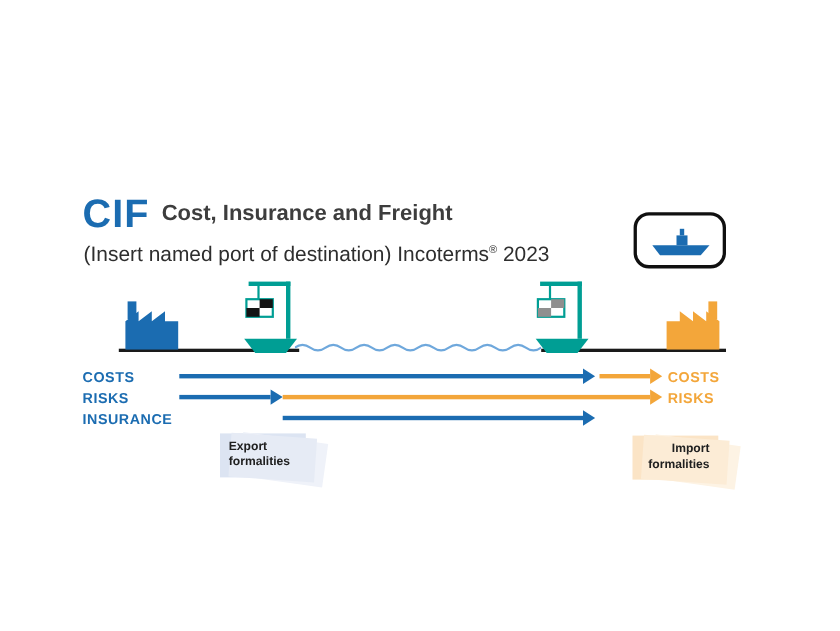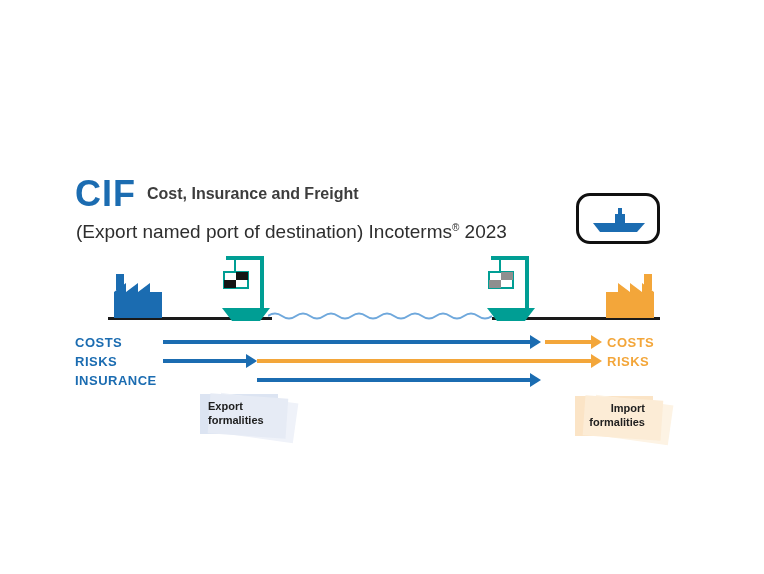--- a/index.html
+++ b/index.html
@@ -3,21 +3,21 @@
 <meta charset="utf-8">
 <style>
   html,body{margin:0;padding:0;background:#ffffff;}
   .canvas{
     position:relative;width:764px;height:574px;background:#ffffff;
     font-family:"Liberation Sans", sans-serif;overflow:hidden;
   }
   
   .title-row{position:absolute;left:75px;top:176px;display:flex;align-items:center;gap:11px;}
   .acronym{font-size:36px;font-weight:bold;color:#1b6cb1;letter-spacing:1px;line-height:1;}
-  .term-name{font-size:16px;font-weight:bold;color:#3d3d3d;}
+  .term-name{font-size:20px;font-weight:bold;color:#3d3d3d;}
   .subtitle{position:absolute;left:76px;top:221px;font-size:19px;color:#2e2e2e;}
   .subtitle sup{font-size:10px;}
   
   .ship-badge{position:absolute;left:576px;top:193px;width:78px;height:45px;border:3px solid #101010;
     border-radius:14px;display:flex;align-items:center;justify-content:center;background:#fff;}
   
   .ground{position:absolute;top:317px;height:3px;background:#1a1a1a;}
   .ground-left{left:108px;width:164px;}
   .ground-right{left:492px;width:168px;}
   .scene-svg{position:absolute;}
@@ -39,21 +39,21 @@
 </style>
 </head>
 <body>
 
 <div class="canvas">
 
   <div class="title-row">
     <span class="acronym">CIF</span>
     <span class="term-name">Cost, Insurance and Freight</span>
   </div>
-  <div class="subtitle"><span>(Export named port of destination) Incoterms</span><sup>®</sup><span> 2023</span></div>
+  <div class="subtitle"><span>(Insert named port of destination) Incoterms</span><sup>®</sup><span> 2023</span></div>
 
   <div class="ship-badge">
     <svg width="60" height="30" viewBox="0 0 60 30">
       <rect x="27" y="10" width="10" height="9" fill="#1b6cb1"></rect>
       <rect x="30" y="4" width="4" height="6" fill="#1b6cb1"></rect>
       <polygon points="5,19 57,19 49,28 12,28" fill="#1b6cb1"></polygon>
     </svg>
   </div>
 
   <div class="ground ground-left"></div>

